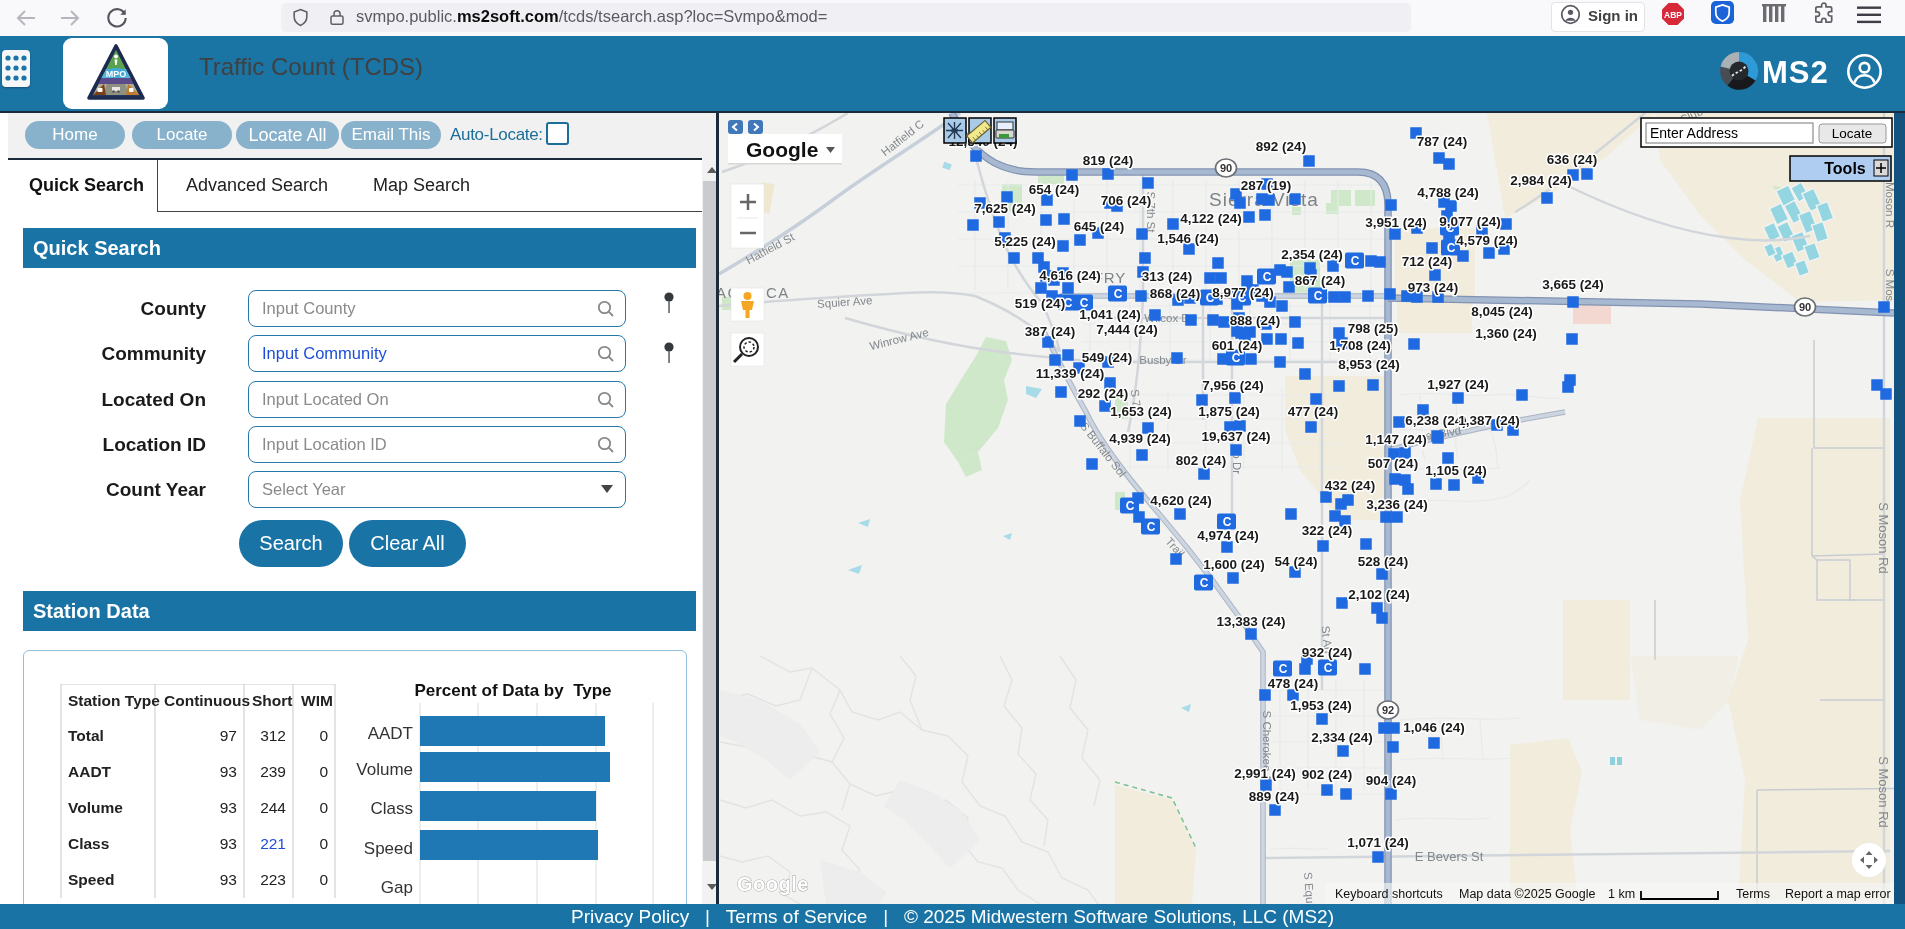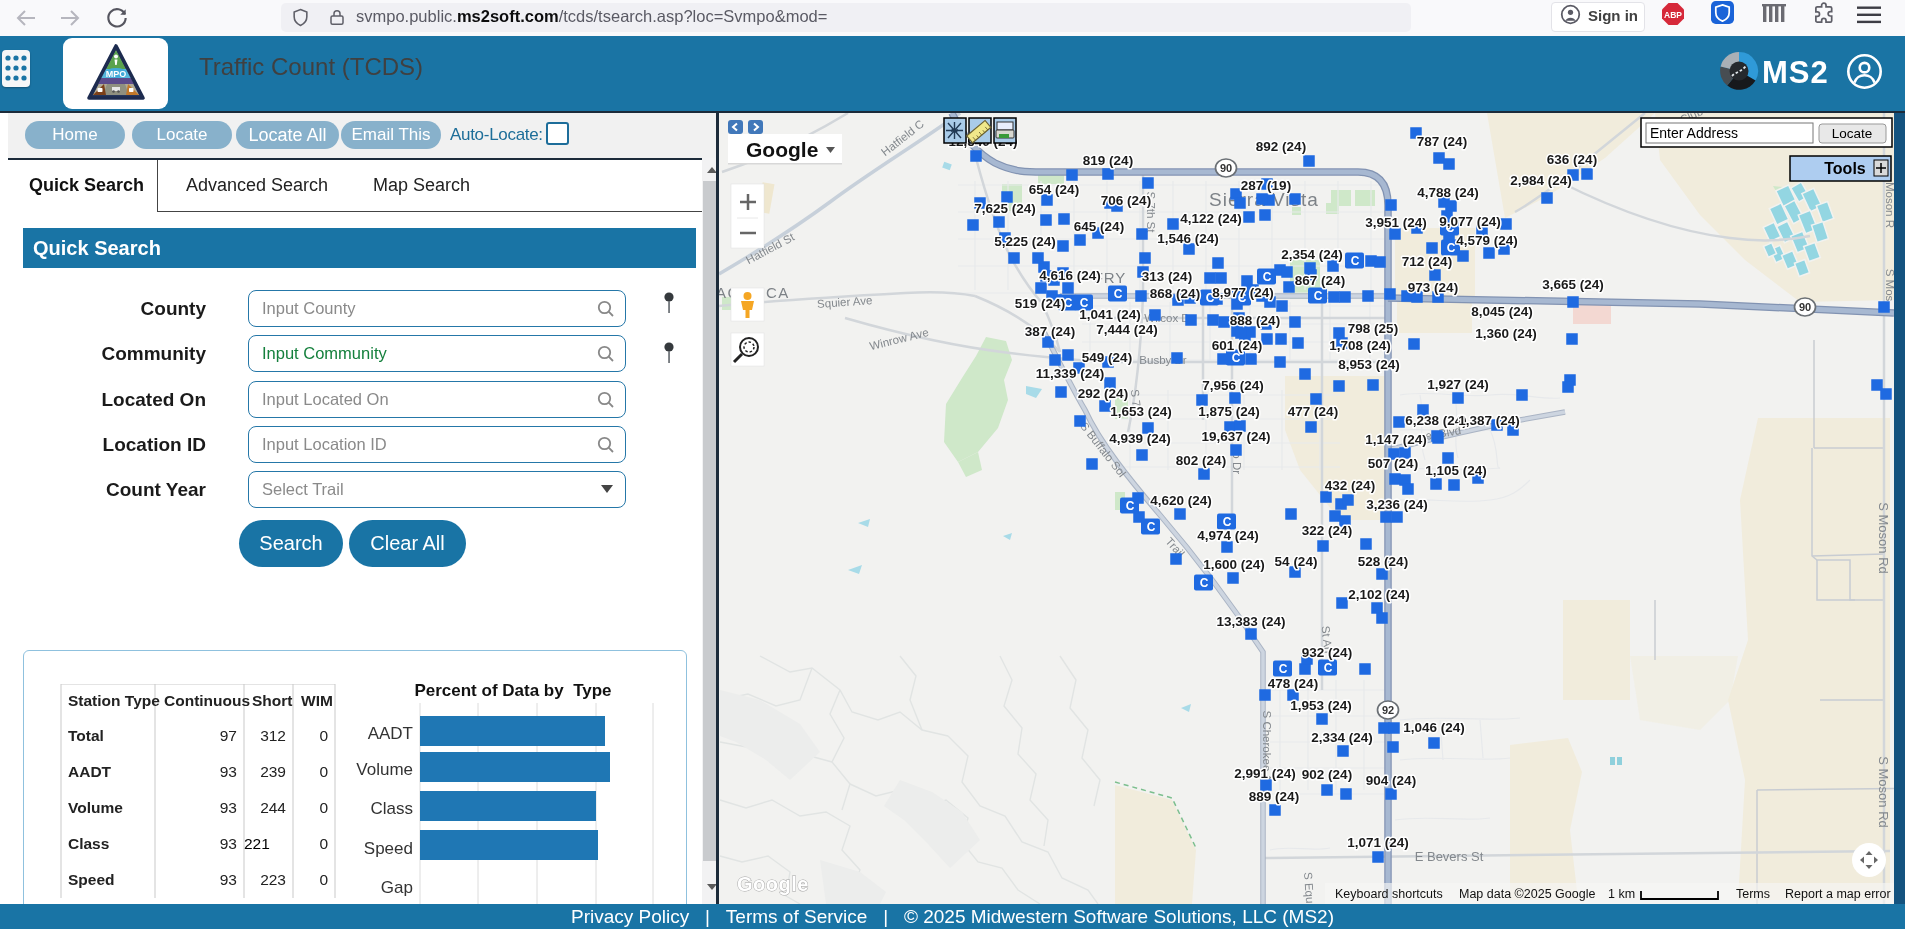--- a/index.html
+++ b/index.html
@@ -138,52 +138,53 @@
 <div class="abs" style="left:0;top:276px;width:198px;text-align:right;font-size:19px;font-weight:700;color:#1a1a1a;">Located On</div>
 <div class="abs" style="left:0;top:321px;width:198px;text-align:right;font-size:19px;font-weight:700;color:#1a1a1a;">Location ID</div>
 <div class="abs" style="left:0;top:366px;width:198px;text-align:right;font-size:19px;font-weight:700;color:#1a1a1a;">Count Year</div>
 <div class="abs" style="left:240px;top:177px;width:378px;height:37px;border:1.6px solid #2577a8;border-radius:8px;background:#fff;"></div>
 <div class="abs" style="left:254px;top:186px;font-size:16.5px;color:#8a8a8a;">Input County</div>
 <svg class="abs" style="left:588px;top:186px;" width="20" height="20" viewBox="0 0 20 20">
       <circle cx="8.5" cy="8.5" r="5.7" stroke="#888" stroke-width="1.8" fill="none"></circle>
       <path d="M12.7 12.7 L17 17" stroke="#888" stroke-width="1.8"></path>
     </svg>
 <div class="abs" style="left:240px;top:222px;width:378px;height:37px;border:1.6px solid #2577a8;border-radius:8px;background:#fff;"></div>
-<div class="abs" style="left:254px;top:231px;font-size:16.5px;color:#15803d;">Input Community</div>
+<div class="abs" style="left:254px;top:231px;font-size:16.5px;color:#1d4ed8;">Input Community</div>
 <svg class="abs" style="left:588px;top:231px;" width="20" height="20" viewBox="0 0 20 20">
       <circle cx="8.5" cy="8.5" r="5.7" stroke="#888" stroke-width="1.8" fill="none"></circle>
       <path d="M12.7 12.7 L17 17" stroke="#888" stroke-width="1.8"></path>
     </svg>
 <div class="abs" style="left:240px;top:268px;width:378px;height:37px;border:1.6px solid #2577a8;border-radius:8px;background:#fff;"></div>
 <div class="abs" style="left:254px;top:277px;font-size:16.5px;color:#8a8a8a;">Input Located On</div>
 <svg class="abs" style="left:588px;top:277px;" width="20" height="20" viewBox="0 0 20 20">
       <circle cx="8.5" cy="8.5" r="5.7" stroke="#888" stroke-width="1.8" fill="none"></circle>
       <path d="M12.7 12.7 L17 17" stroke="#888" stroke-width="1.8"></path>
     </svg>
 <div class="abs" style="left:240px;top:313px;width:378px;height:37px;border:1.6px solid #2577a8;border-radius:8px;background:#fff;"></div>
 <div class="abs" style="left:254px;top:322px;font-size:16.5px;color:#8a8a8a;">Input Location ID</div>
 <svg class="abs" style="left:588px;top:322px;" width="20" height="20" viewBox="0 0 20 20">
       <circle cx="8.5" cy="8.5" r="5.7" stroke="#888" stroke-width="1.8" fill="none"></circle>
       <path d="M12.7 12.7 L17 17" stroke="#888" stroke-width="1.8"></path>
     </svg>
 <div class="abs" style="left:240px;top:358px;width:378px;height:37px;border:1.6px solid #2577a8;border-radius:8px;background:#fff;"></div>
-<div class="abs" style="left:254px;top:367px;font-size:16.5px;color:#8a8a8a;">Select Trail</div>
+<div class="abs" style="left:254px;top:367px;font-size:16.5px;color:#8a8a8a;">Select Year</div>
 <svg class="abs" style="left:593px;top:372px;" width="12" height="8" viewBox="0 0 12 8">
       <path d="M0 0 L12 0 L6 8 Z" fill="#444"></path>
     </svg>
 <svg class="abs" style="left:655px;top:179px;" width="12" height="26" viewBox="0 0 12 26">
       <circle cx="6" cy="5" r="4.6" fill="#35393d"></circle>
       <rect x="5.2" y="9" width="1.7" height="12" fill="#6a6f74"></rect>
     </svg>
 <svg class="abs" style="left:655px;top:229px;" width="12" height="26" viewBox="0 0 12 26">
       <circle cx="6" cy="5" r="4.6" fill="#35393d"></circle>
       <rect x="5.2" y="9" width="1.7" height="12" fill="#6a6f74"></rect>
     </svg>
 <div class="abs" style="left:231px;top:407px;width:104px;height:47px;background:#1974a5;border-radius:24px;color:#fff;font-size:20px;text-align:center;line-height:47px;">Search</div>
 <div class="abs" style="left:341px;top:407px;width:117px;height:47px;background:#1974a5;border-radius:24px;color:#fff;font-size:20px;text-align:center;line-height:47px;">Clear All</div>
+<div class="abs" style="left:15px;top:478px;width:673px;height:40px;background:#1974a5;color:#fff;font-size:20px;font-weight:700;line-height:40px;padding-left:10px;">Station Data</div>
 <div class="abs" style="left:15px;top:537px;width:664px;height:300px;border:1.6px solid #8fc1de;border-radius:6px;background:#fff;"></div>
 <svg class="abs" style="left:0;top:571px;" width="717px" height="266">
       <line x1="53" y1="0" x2="327" y2="0" stroke="#c9c9c9" stroke-width="1"></line>
       <line x1="53" y1="0" x2="53" y2="214" stroke="#c9c9c9" stroke-width="1"></line>
       <line x1="147" y1="0" x2="147" y2="214" stroke="#c9c9c9" stroke-width="1"></line>
       <line x1="236" y1="0" x2="236" y2="214" stroke="#c9c9c9" stroke-width="1"></line>
       <line x1="285" y1="0" x2="285" y2="214" stroke="#c9c9c9" stroke-width="1"></line>
       <line x1="327" y1="0" x2="327" y2="214" stroke="#c9c9c9" stroke-width="1"></line>
     </svg>
 <div class="abs" style="left:60px;top:579px;font-size:15.5px;font-weight:700;color:#222;">Station Type</div>
@@ -197,21 +198,21 @@
 <div class="abs" style="left:60px;top:650px;font-size:15.5px;font-weight:700;color:#222;">AADT</div>
 <div class="abs" style="left:147px;top:650px;width:82px;text-align:right;font-size:15.5px;color:#222;">93</div>
 <div class="abs" style="left:236px;top:650px;width:42px;text-align:right;font-size:15.5px;color:#222;">239</div>
 <div class="abs" style="left:285px;top:650px;width:35px;text-align:right;font-size:15.5px;color:#222;">0</div>
 <div class="abs" style="left:60px;top:686px;font-size:15.5px;font-weight:700;color:#222;">Volume</div>
 <div class="abs" style="left:147px;top:686px;width:82px;text-align:right;font-size:15.5px;color:#222;">93</div>
 <div class="abs" style="left:236px;top:686px;width:42px;text-align:right;font-size:15.5px;color:#222;">244</div>
 <div class="abs" style="left:285px;top:686px;width:35px;text-align:right;font-size:15.5px;color:#222;">0</div>
 <div class="abs" style="left:60px;top:722px;font-size:15.5px;font-weight:700;color:#222;">Class</div>
 <div class="abs" style="left:147px;top:722px;width:82px;text-align:right;font-size:15.5px;color:#222;">93</div>
-<div class="abs" style="left:236px;top:722px;width:42px;font-size:15.5px;color:#000000;">221</div>
+<div class="abs" style="left:236px;top:722px;width:42px;text-align:right;font-size:15.5px;color:#1d4ed8;">221</div>
 <div class="abs" style="left:285px;top:722px;width:35px;text-align:right;font-size:15.5px;color:#222;">0</div>
 <div class="abs" style="left:60px;top:758px;font-size:15.5px;font-weight:700;color:#222;">Speed</div>
 <div class="abs" style="left:147px;top:758px;width:82px;text-align:right;font-size:15.5px;color:#222;">93</div>
 <div class="abs" style="left:236px;top:758px;width:42px;text-align:right;font-size:15.5px;color:#222;">223</div>
 <div class="abs" style="left:285px;top:758px;width:35px;text-align:right;font-size:15.5px;color:#222;">0</div>
 <div class="abs" style="left:380px;top:568px;width:250px;text-align:center;font-size:17px;font-weight:700;color:#111;">Percent of Data by&nbsp; Type</div>
 <svg class="abs" style="left:0;top:0;" width="717" height="791">
       <line x1="412" y1="590" x2="412" y2="791" stroke="#dcdcdc" stroke-width="1"></line>
       <line x1="470" y1="590" x2="470" y2="791" stroke="#dcdcdc" stroke-width="1"></line>
       <line x1="529" y1="590" x2="529" y2="791" stroke="#dcdcdc" stroke-width="1"></line>

